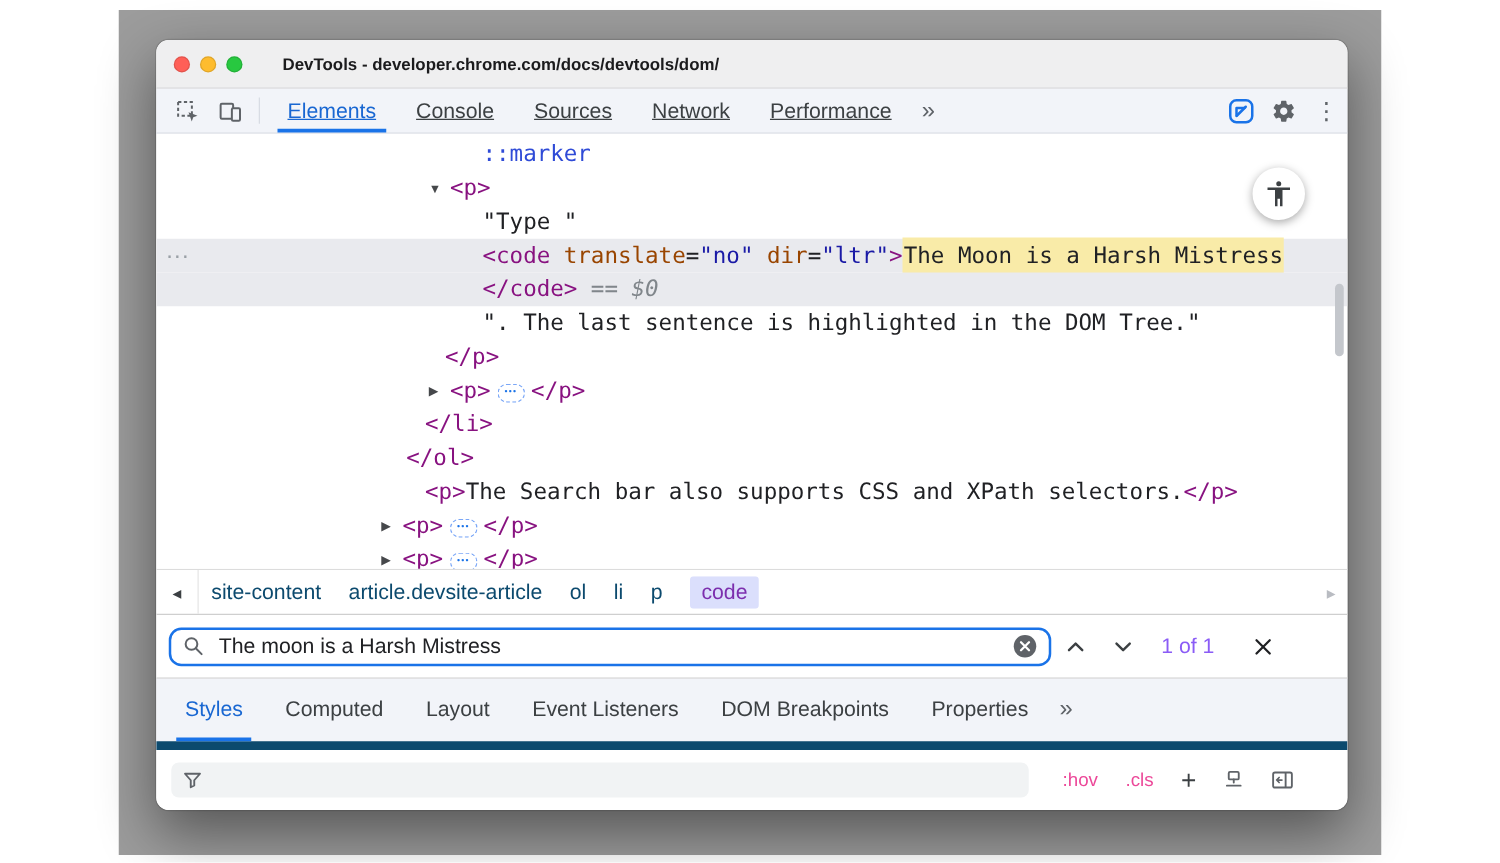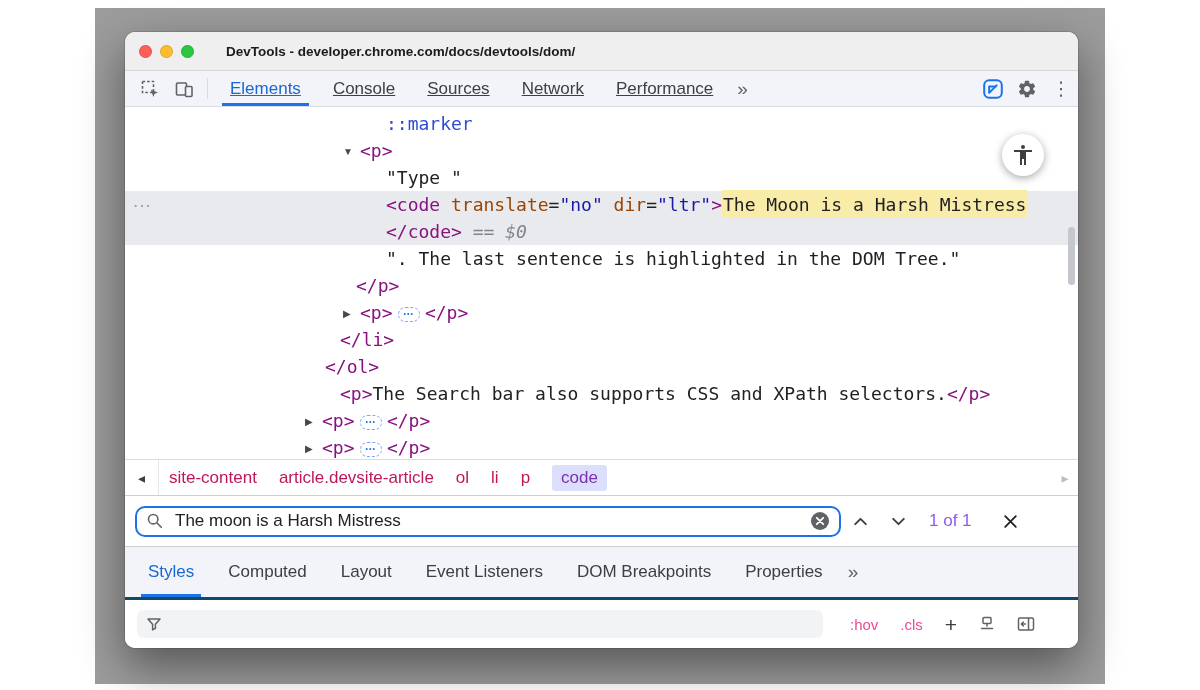--- a/index.html
+++ b/index.html
@@ -59,37 +59,37 @@
   .vscroll{position:absolute;right:3px;top:120px;width:7px;height:58px;background:#c4c7cc;border-radius:4px;}
 
   
   .crumbs{flex:0 0 35px;background:#fff;border-top:1px solid #dcdcdc;display:flex;align-items:center;}
   .crumb-nav{width:34px;align-self:stretch;display:flex;align-items:center;justify-content:center;
              border:none;background:none;color:#3c4043;font-size:14px;}
   .crumb-nav.left{border-right:1px solid #e6e6e6;}
   .crumb-nav.right{color:#b9bcc2;width:26px;}
   .crumb-list{display:flex;gap:22px;align-items:center;padding-left:10px;flex:1;overflow:hidden;
               font-size:17px;white-space:nowrap;}
-  .crumb{color:#be185d;cursor:pointer;}
+  .crumb{color:#0c4a6e;cursor:pointer;}
   .crumb.selected{background:#dbdffc;color:#7c2fae;padding:3px 9px;border-radius:3px;}
 
   
   .searchbar{flex:0 0 50px;background:#fff;border-top:1px solid #cfcfcf;border-bottom:1px solid #cfcfcf;
              display:flex;align-items:center;padding:0 10px;}
   .search-field{flex:0 0 706px;height:31px;border:2px solid #1a73e8;border-radius:10px;
                 display:flex;align-items:center;padding:0 9px;gap:9px;box-sizing:border-box;}
   .search-input{border:none;outline:none;flex:1;font-size:17px;color:#202124;
                 font-family:"Liberation Sans",sans-serif;background:transparent;}
   .round-btn{border:none;background:none;padding:0;display:flex;align-items:center;justify-content:center;cursor:pointer;}
   .find-nav{width:38px;height:34px;}
   .match-count{font-size:17px;color:#8b5cf6;margin:0 18px 0 12px;white-space:nowrap;}
   .close-search{width:34px;height:34px;margin-left:4px;}
 
   
-  .panel-tabs{flex:0 0 50px;background:#f2f4f9;border-bottom:3px solid #0c4a6e;
+  .panel-tabs{flex:0 0 50px;background:#f2f4f9;border-bottom:7px solid #0c4a6e;
               display:flex;align-items:stretch;padding-left:6px;}
   .p-tab{padding:0 17px;display:flex;align-items:center;font-size:17px;color:#3c4043;position:relative;cursor:pointer;white-space:nowrap;}
   .p-tab.active{color:#1967d2;}
   .p-tab.active::after{content:"";position:absolute;left:10px;right:10px;bottom:0;height:3px;background:#1a73e8;}
 
   
   .filterbar{flex:0 0 48px;background:#fff;display:flex;align-items:center;padding:0 12px;gap:4px;}
   .filter-field{flex:0 0 668px;height:28px;background:#f1f3f4;border-radius:6px;
                 display:flex;align-items:center;padding:0 9px;margin-right:14px;}
   .state-btn{border:none;background:none;font-size:15px;color:#ec4899;padding:0 9px;cursor:pointer;

